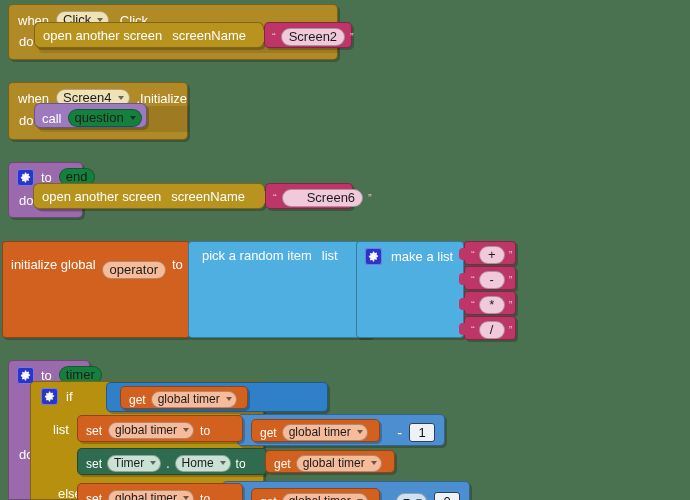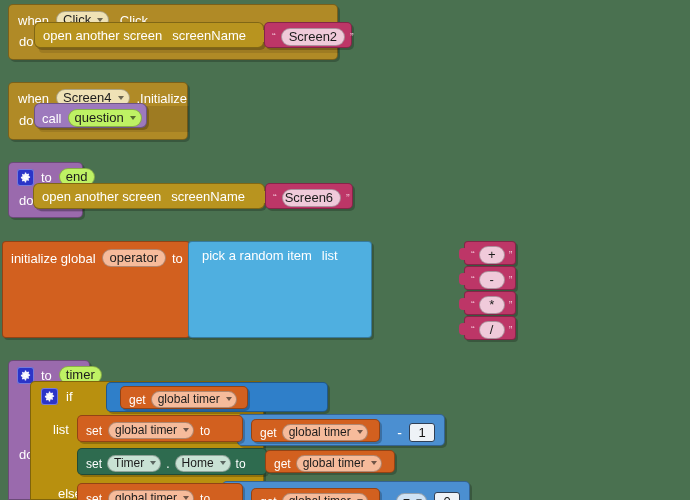--- a/index.html
+++ b/index.html
@@ -49,21 +49,21 @@
   .c-call    {background:#9d79bd;}           
   .c-text    {background:#bd3667;}           
   .c-var     {background:#d2601f;text-align:right;}           
   .c-logic   {background:#4b8fd1;}           
   .c-list    {background:#4fafe0;}           
   .c-comp    {background:#2f7fc9;}           
   .c-green   {background:#2e6b4f;}           
 
   .f-var  {background:#f6bb9b;}
   .f-text {background:#f0cada;}
-  .f-proc {background:#bef264;}
+  .f-proc {background:#15803d;}
   .f-event{background:#efe2b6;}
   .f-green{background:#c9e2d4;}
   .f-comp {background:#cfe2f4;}
 
   .shadow{box-shadow:2px 2px 0 rgba(0,0,0,.22);}
   .edge{border:1px solid rgba(0,0,0,.30);border-radius:4px;}
 
   
   .q{color:#f3c6d8;font-size:11px;line-height:1;opacity:.95;}
 </style>
@@ -149,44 +149,55 @@
     <div class="row" style="position:absolute;left:8px;top:6px;gap:10px;">
       <span class="lbl">open another screen</span>
       <span class="lbl">screenName</span>
     </div>
     <div style="position:absolute;right:-6px;top:7px;width:7px;height:12px;background:#b8941f;border-radius:0 4px 4px 0;"></div>
   </div>
 
   <div class="blk c-text shadow edge" style="left:265px;top:183px;width:88px;height:26px;border-radius:5px;">
     <div class="row" style="position:absolute;left:7px;top:5px;gap:5px;">
       <span class="q">“</span>
-      <span class="field f-text" style="padding:1px 7px 2px 2px;">
+      <span class="field f-text" style="padding:1px 7px 2px 24px;">
           <span>Screen6</span>
         </span>
       <span class="q">”</span>
     </div>
   </div>
 
   <div class="blk c-var shadow edge" style="left:2px;top:241px;width:188px;height:97px;border-radius:4px;">
     <div class="row" style="position:absolute;left:8px;top:7px;gap:6px;">
       <span class="lbl">initialize global</span>
-      <span class="field f-var" style="padding:1px 7px 2px 7px;">
+      <span class="field f-var" style="padding:1px 7px 2px 7px;margin-top:12px;">
           <span>operator</span>
         </span>
       <span class="lbl">to</span>
     </div>
   </div>
 
   <div class="blk c-list shadow edge" style="left:188px;top:241px;width:184px;height:97px;border-radius:4px;">
     <div class="row" style="position:absolute;left:13px;top:7px;gap:10px;">
       <span class="lbl">pick a random item</span>
       <span class="lbl">list</span>
     </div>
   </div>
 
+  <div class="blk c-list shadow edge" style="left:356px;top:241px;width:108px;height:97px;border-radius:4px;">
+    <div class="row" style="position:absolute;left:8px;top:6px;gap:9px;">
+      <span class="gear">
+        <svg width="11" height="11" viewBox="0 0 24 24">
+            <path fill="#ffffff" d="M12 8a4 4 0 1 0 0 8 4 4 0 0 0 0-8zm0 2.4a1.6 1.6 0 1 1 0 3.2 1.6 1.6 0 0 1 0-3.2z"></path>
+            <path fill="#ffffff" d="M10.6 1h2.8l.5 2.6 2 .9 2.2-1.4 2 2-1.4 2.2.9 2L22 10v2.8l-2.6.5-.9 2 1.4 2.2-2 2-2.2-1.4-2 .9L13.4 23h-2.8l-.5-2.6-2-.9L5.9 20.9l-2-2 1.4-2.2-.9-2L2 13.4v-2.8l2.6-.5.9-2L4.1 5.9l2-2 2.2 1.4 2-.9z" opacity=".95"></path>
+          </svg>
+      </span>
+      <span class="lbl">make a list</span>
+    </div>
+  </div>
 
   <div id="listItems">
       <div class="blk c-text shadow edge" style="left: 464px; top: 241px; width: 52px; height: 24px; border-radius: 4px;">
         <div class="row" style="position: absolute; left: 6px; top: 4px; gap: 4px;">
           <span class="q">“</span>
           <span class="field f-text" style="padding: 1px 7px 2px; min-width: 10px; justify-content: center;">+</span>
           <span class="q">”</span>
         </div>
         <div style="position: absolute; left: -6px; top: 6px; width: 7px; height: 12px; background: rgb(189, 54, 103); border-radius: 4px 0px 0px 4px;"></div>
       </div>

